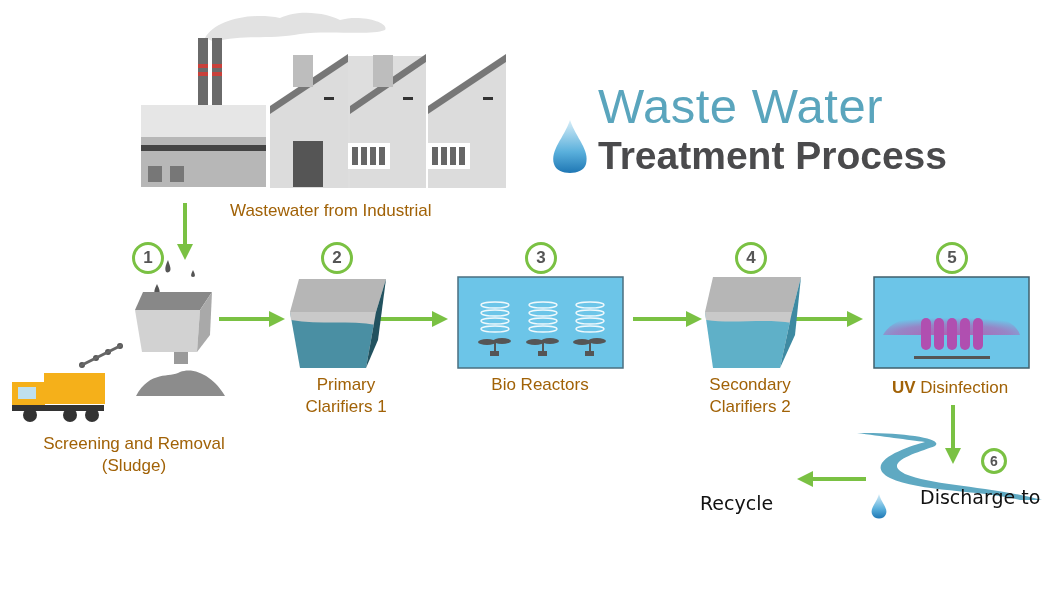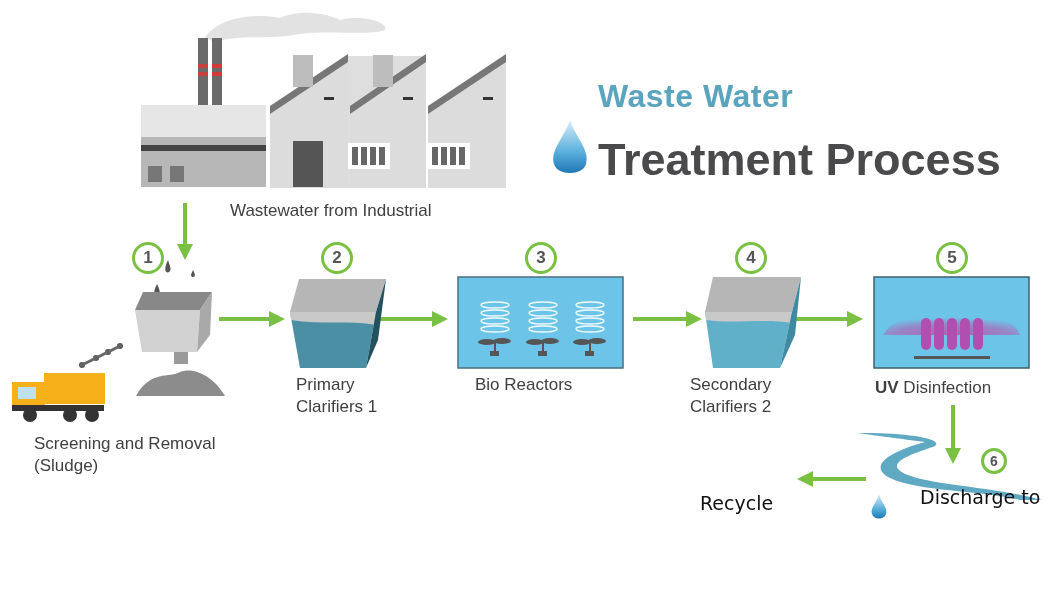--- a/index.html
+++ b/index.html
@@ -1,20 +1,20 @@
 <!DOCTYPE html>
 <html><head>
 <meta charset="utf-8">
 <style>
   html, body { margin: 0; padding: 0; background: #ffffff; }
   body { width: 1052px; height: 590px; position: relative; overflow: hidden; font-family: "Liberation Sans", sans-serif; }
   .abs { position: absolute; }
-  .title-line1 { left: 598px; top: 78px; font-size: 32px; font-weight: bold; color: #5aa5bd; letter-spacing: 0.5px; white-space: nowrap; }
-  .title-line2 { left: 598px; top: 134px; font-size: 45px; font-weight: bold; color: #4a4a4c; white-space: nowrap; }
-  .label { font-size: 17px; color: #404040; line-height: 22px; white-space: nowrap; }
+  .title-line1 { left: 598px; top: 78px; font-size: 49px; font-weight: normal; color: #5aa5bd; letter-spacing: 0.5px; white-space: nowrap; }
+  .title-line2 { left: 598px; top: 134px; font-size: 39px; font-weight: bold; color: #4a4a4c; white-space: nowrap; }
+  .label { font-size: 17px; color: #a16207; text-align: center; line-height: 22px; white-space: nowrap; }
   .label-black { font-size: 19px; color: #111; font-family: "DejaVu Sans", sans-serif; line-height: 26px; white-space: nowrap; }
   .badge { width: 26px; height: 26px; border: 3px solid #7ac143; border-radius: 50%; background: #fff; color: #555; font-weight: bold; font-size: 17px; text-align: center; line-height: 26px; box-sizing: content-box; }
   svg { position: absolute; left: 0; top: 0; }
 </style>
 </head>
 <body>
 
 <svg width="1052" height="590" viewBox="0 0 1052 590">
   <defs>
     <radialGradient id="uvGlow" cx="50%" cy="100%" r="70%">

